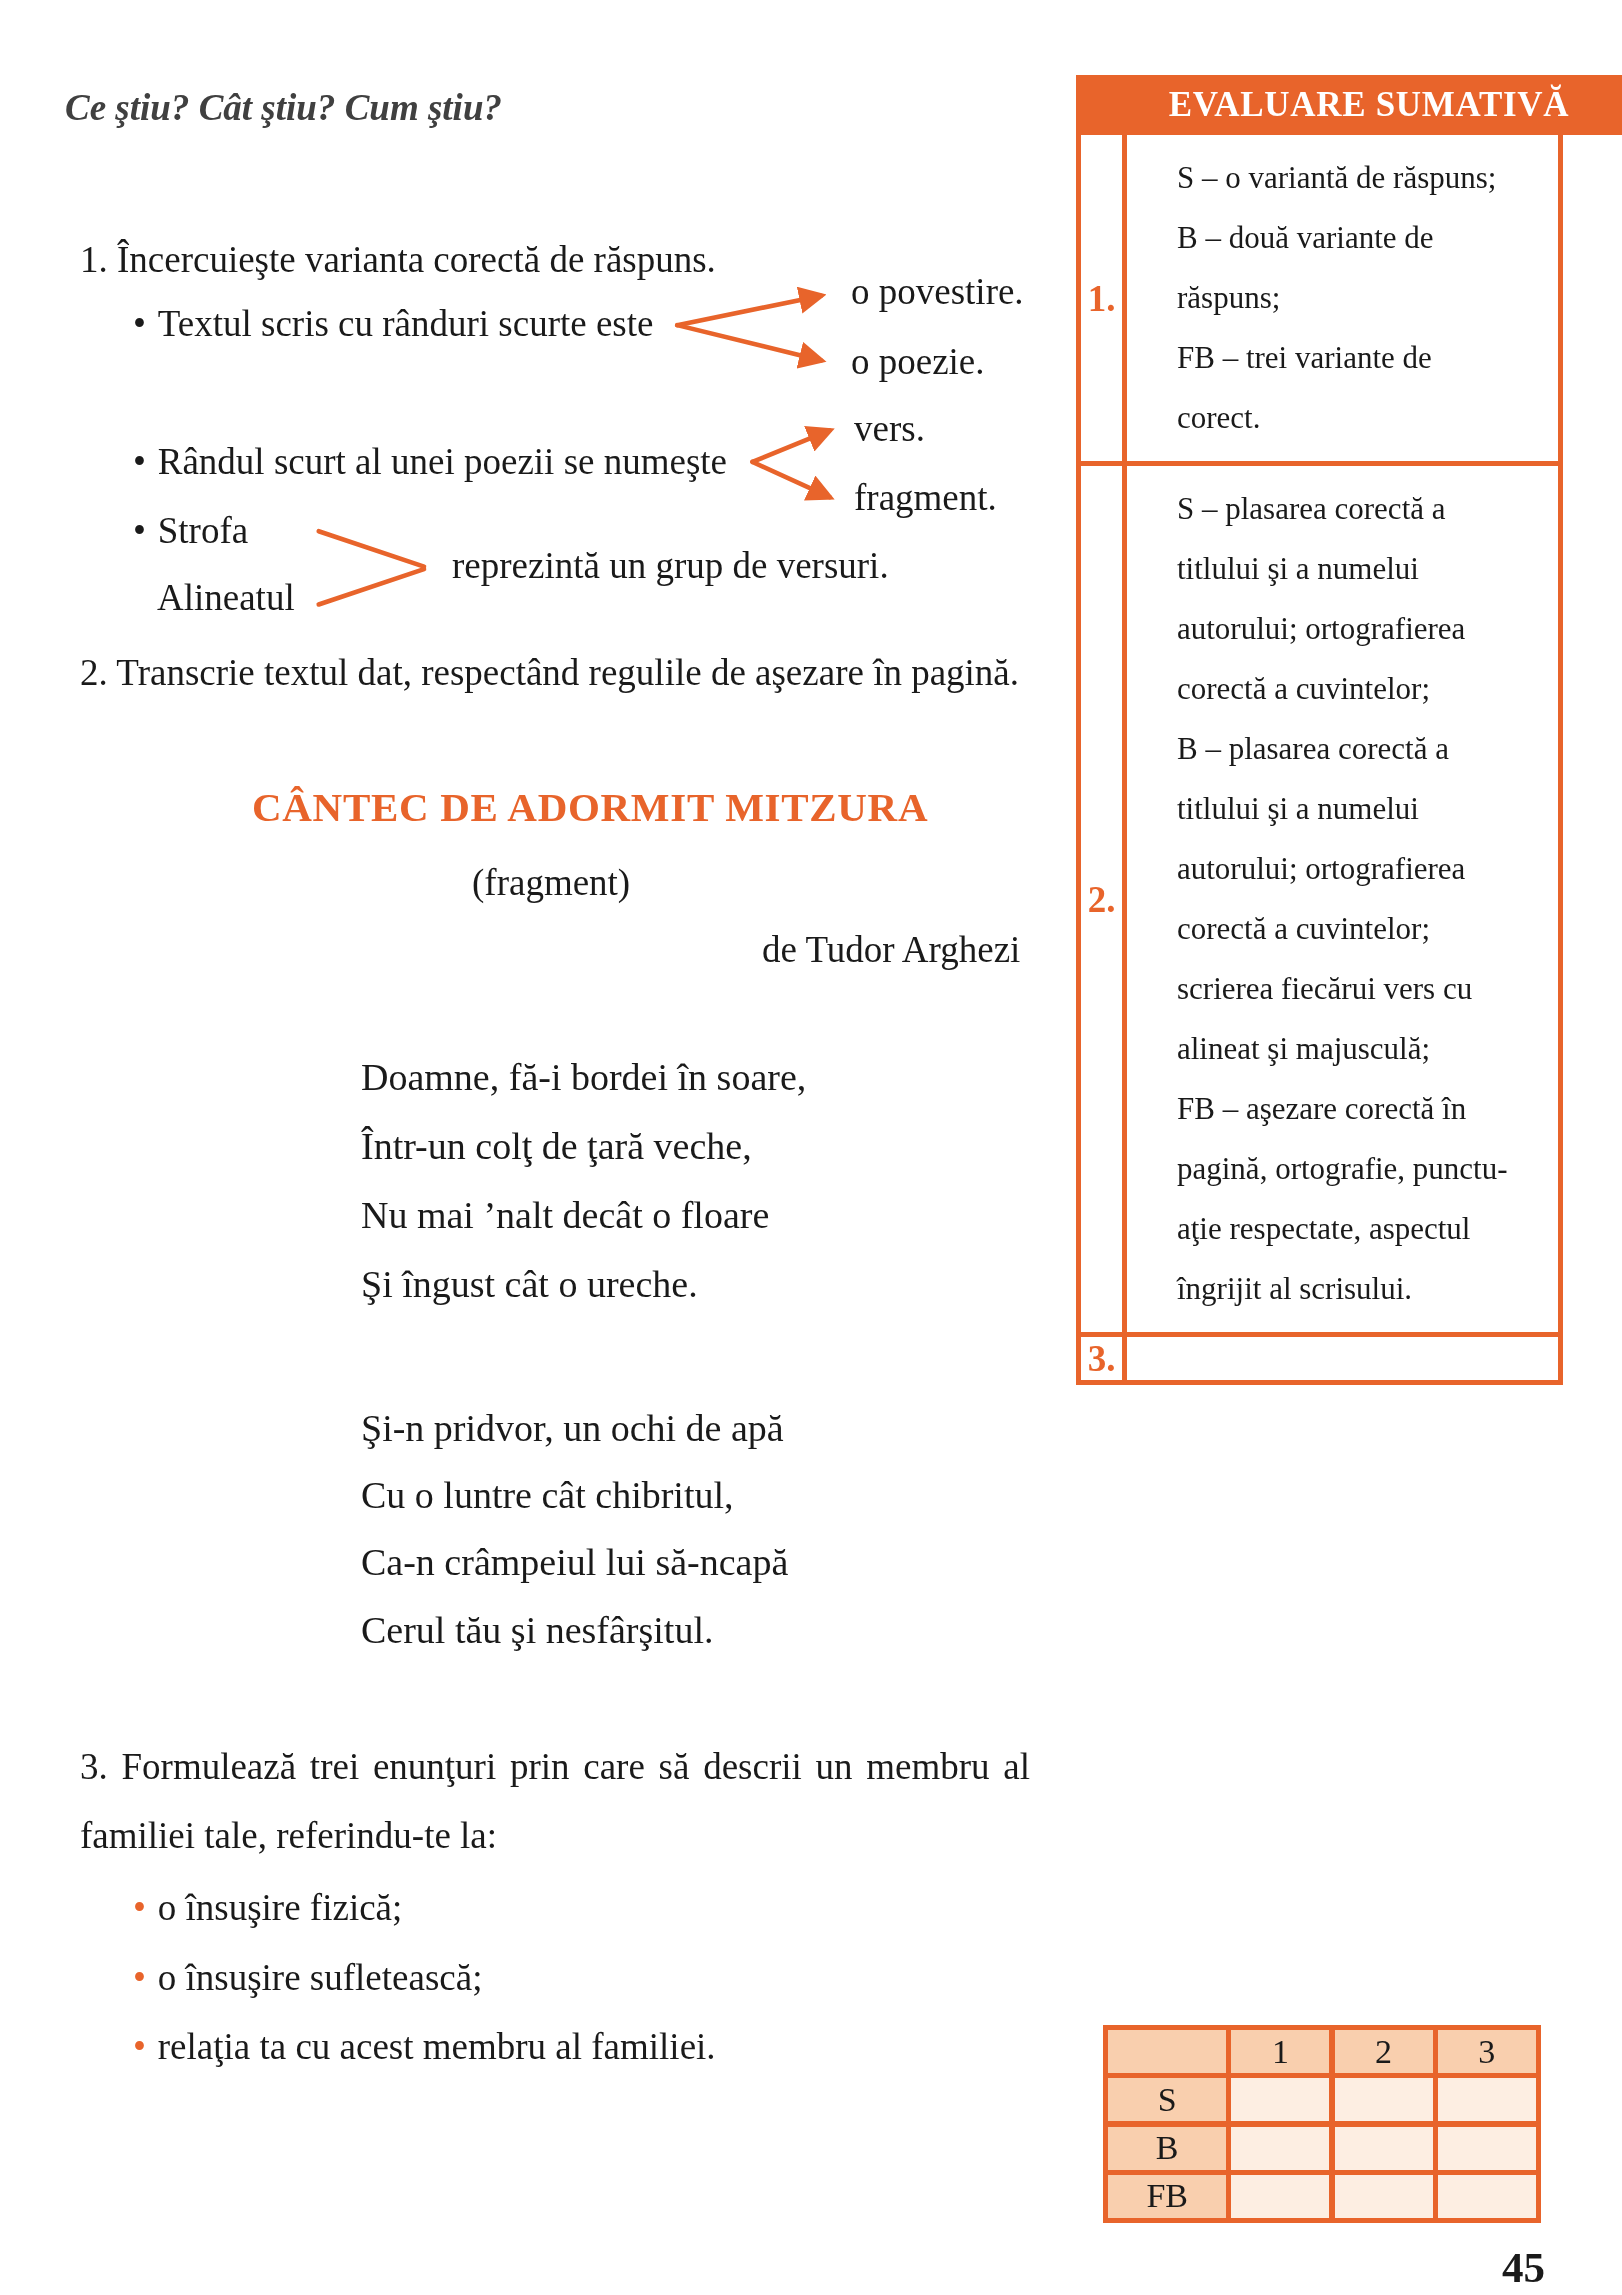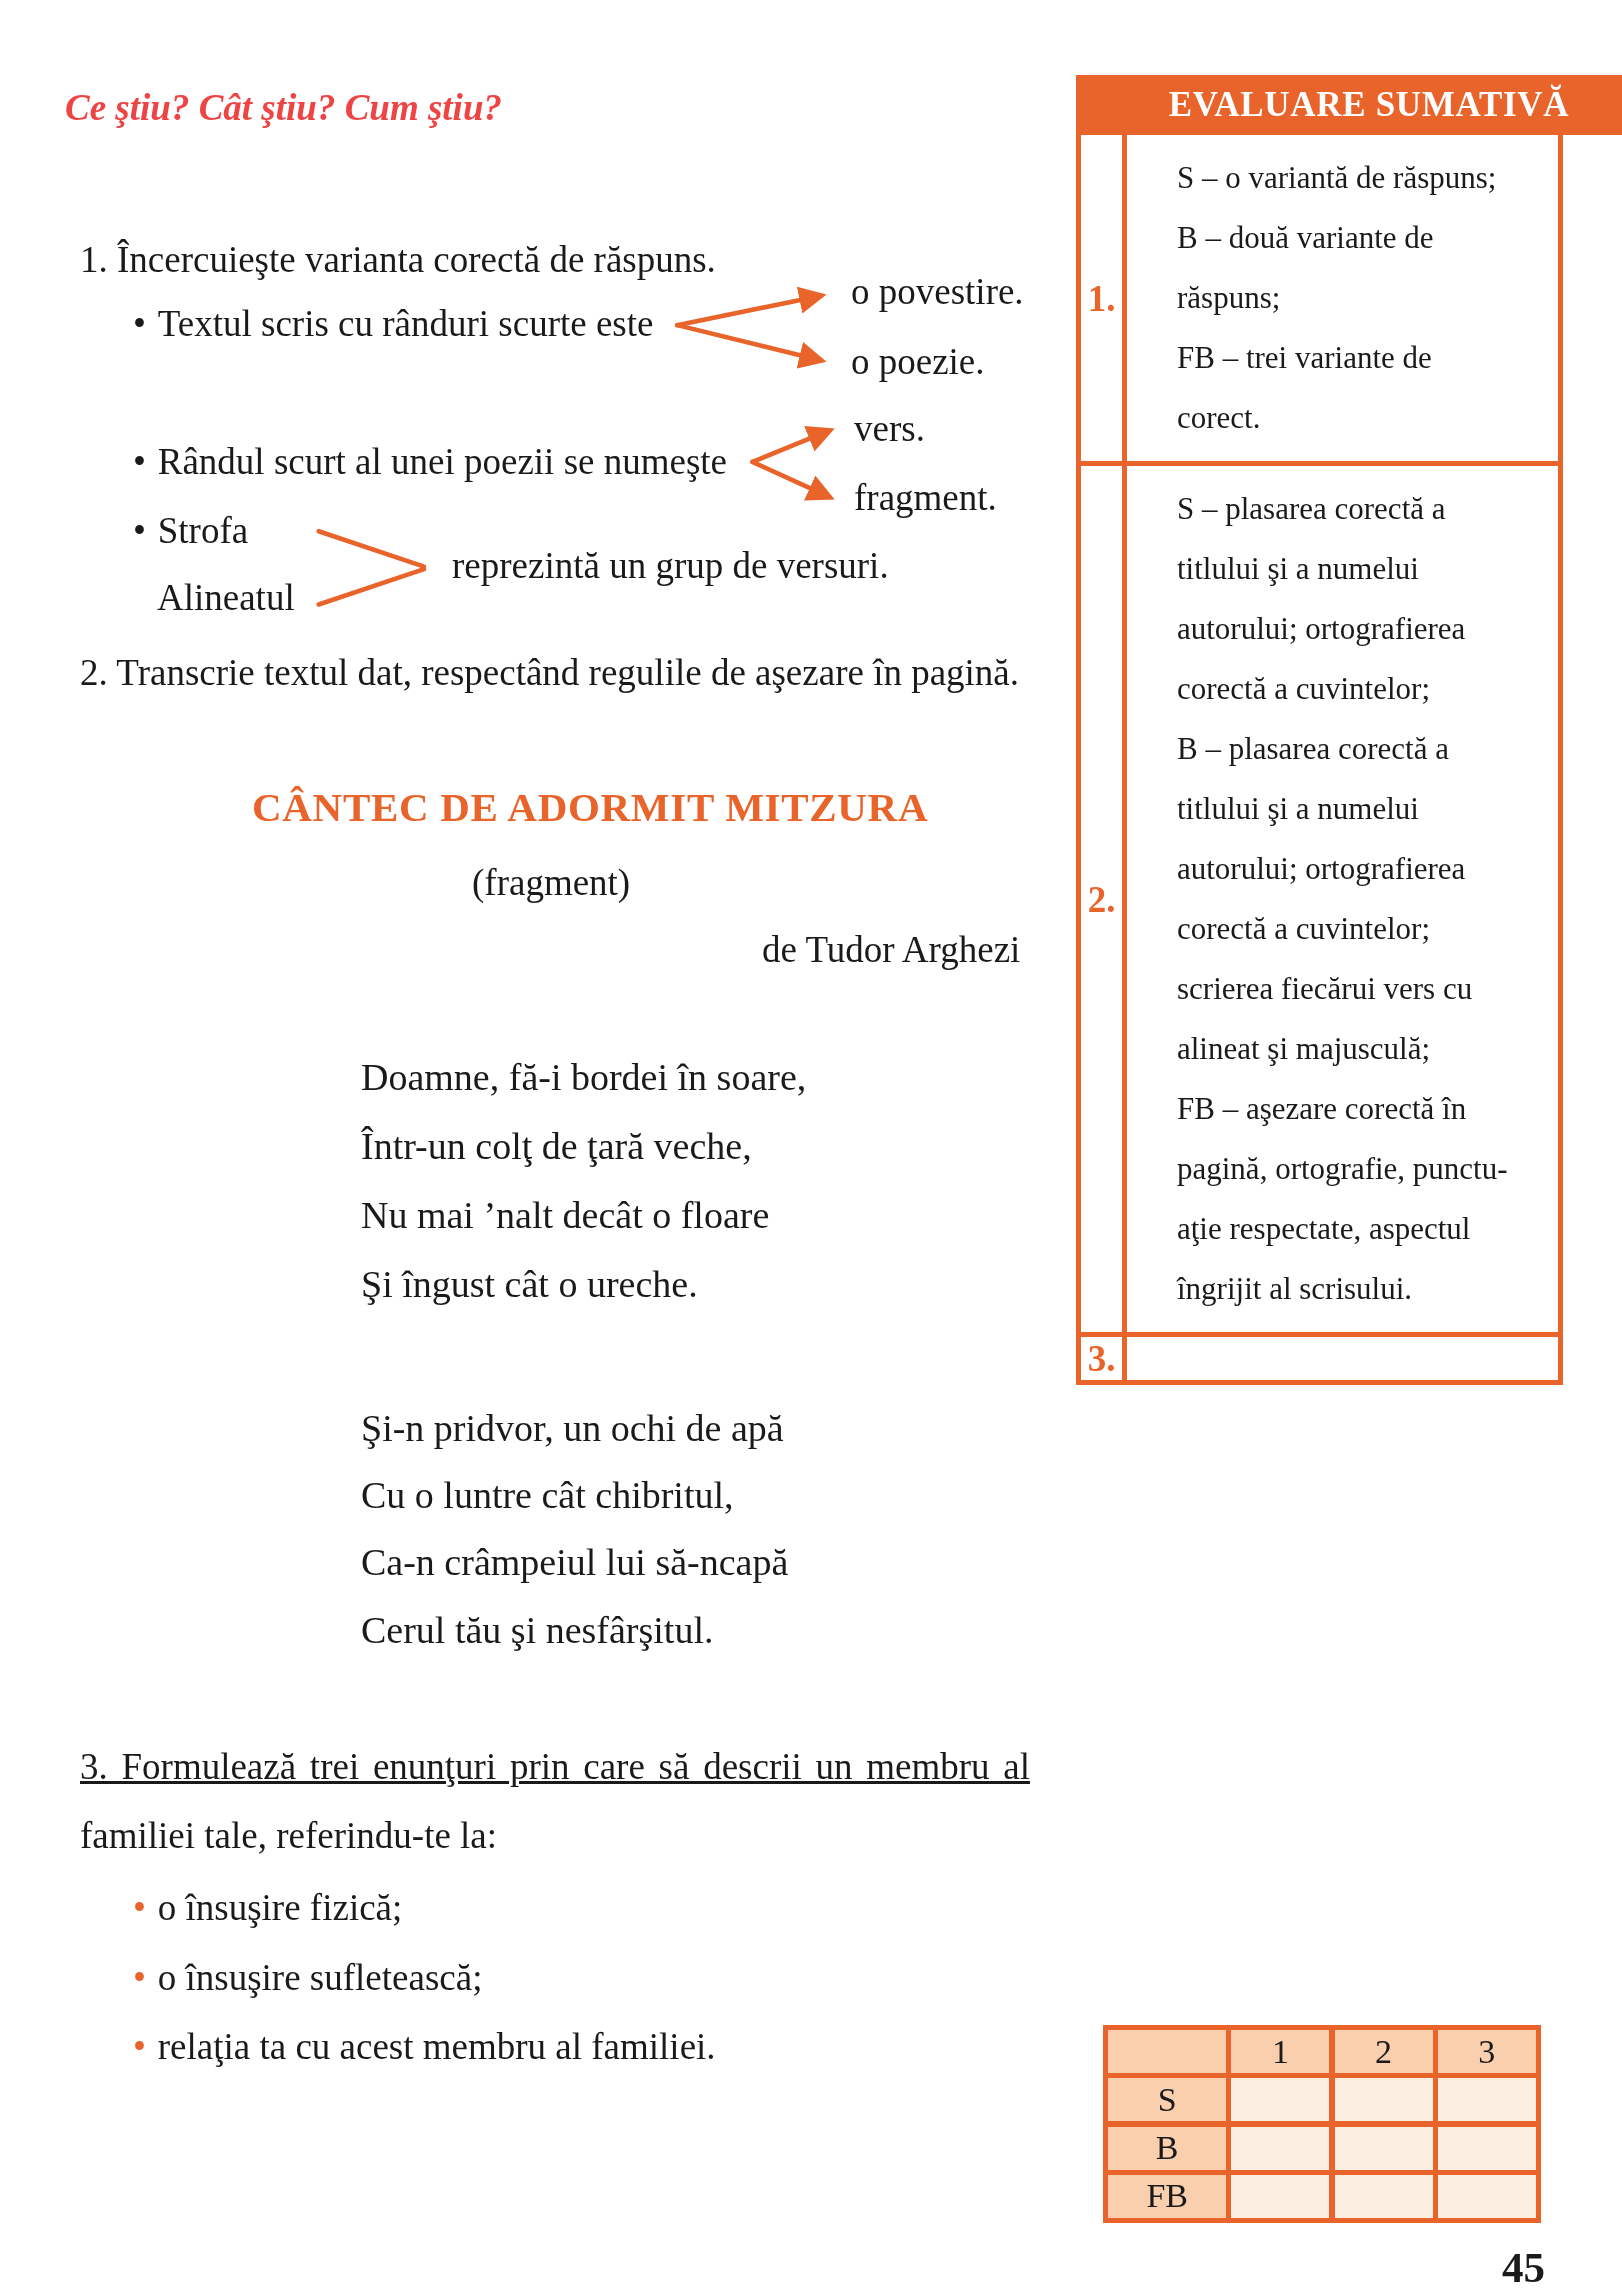--- a/index.html
+++ b/index.html
@@ -10,42 +10,41 @@
     background:#ffffff;
     font-family:"Liberation Serif", serif;
     color:#1a1a1a;
     overflow:hidden;
   }
   .abs{position:absolute;}
   .heading{
     font-size:37px;
     font-weight:bold;
     font-style:italic;
-    color:#ef4444;
+    color:#404040;
     white-space:nowrap;
   }
   .body-text{font-size:37px; white-space:nowrap;}
   .stem-row{display:flex; align-items:baseline; gap:11.8px;}
   .bullet{font-size:37px; color:#1a1a1a;}
   .bullet.orange{color:#E8642B;}
   .opt{font-size:37px; white-space:nowrap;}
   .poem-title{
     font-size:41px;
     font-weight:bold;
     color:#E8642B;
     letter-spacing:0.7px;
     white-space:nowrap;
   }
   .poem-line{font-size:38px; white-space:nowrap;}
   .justify-line{
     white-space:normal;
     width:950px;
     text-align:justify;
     text-align-last:justify;
-    text-decoration:underline;
   }
   
   .sidebar{
     position:absolute;
     left:1076px; top:75px;
     width:487px;
     box-sizing:border-box;
   }
   .sb-header{
     box-sizing:border-box;

